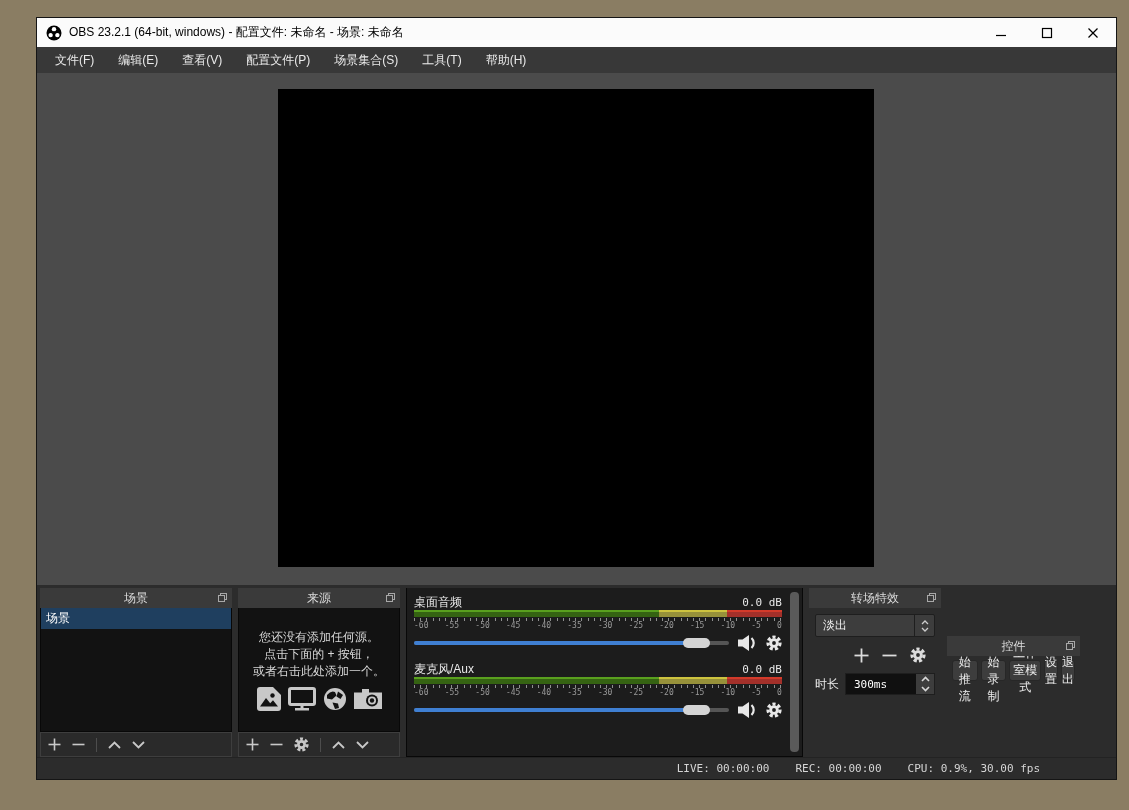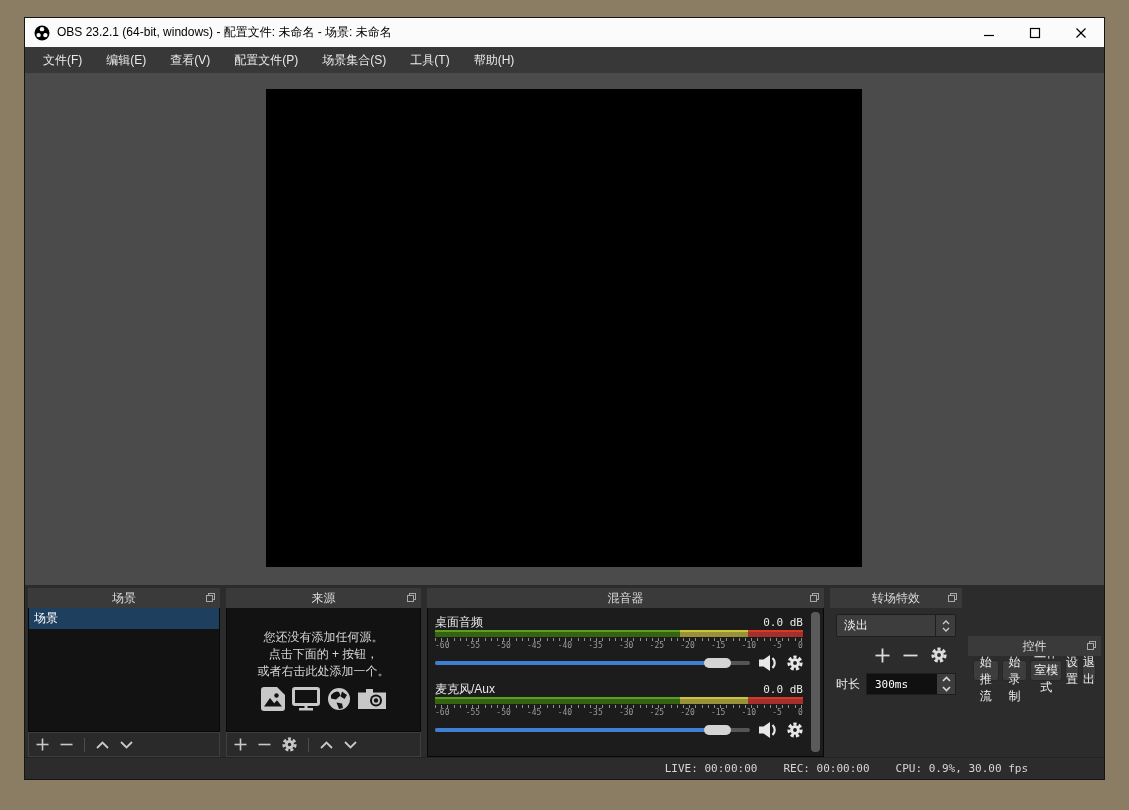--- a/index.html
+++ b/index.html
@@ -1,19 +1,19 @@
 <!DOCTYPE html>
 <html><head>
 <meta charset="utf-8">
 <style>
   * { margin:0; padding:0; box-sizing:border-box; }
   html,body { width:1129px; height:810px; }
   body { background:#8a7d63; font-family:"Liberation Sans",sans-serif; position:relative; overflow:hidden; }
 
-  .window { position:absolute; left:24px; top:17px; width:1081px; height:763px;
+  .window { position:absolute; left:36px; top:17px; width:1081px; height:763px;
             background:#2c2c2c; border:1px solid #151515; display:flex; flex-direction:column; }
 
   
   .titlebar { height:29px; background:#fbfbfb; display:flex; align-items:center; padding-left:9px; flex:0 0 auto; }
   .obslogo { display:flex; margin-right:7px; }
   .title { font-size:12px; color:#000; }
   .wctrl { margin-left:auto; display:flex; height:100%; }
   .wbtn { width:46px; height:100%; display:flex; align-items:center; justify-content:center;
           background:none; border:none; cursor:default; }
 
@@ -21,21 +21,21 @@
   .menubar { height:26px; background:#383838; display:flex; align-items:stretch; padding-left:6px; flex:0 0 auto; }
   .menu-item { padding:0 12px; font-size:12px; color:#eaeaea; display:flex; align-items:center; }
 
   
   .workspace { flex:1 1 auto; background:#4b4b4b; position:relative; }
   .canvas { position:absolute; left:241px; top:16px; width:596px; height:478px; background:#000; }
 
   
   .docks { flex:0 0 172px; display:flex; gap:6px; padding:3px 3px 0 3px; background:#2c2c2c; }
   .panel { display:flex; flex-direction:column; }
-  .p-scenes { width:192px; } .p-sources { width:195px; } .p-mixer { width:397px; }
+  .p-scenes { width:192px; } .p-sources { width:162px; } .p-mixer { width:397px; }
   .p-trans { width:132px; } .p-controls { width:133px;margin-top:48px; }
   .phead { height:20px; background:#3a3a3a; display:flex; align-items:center; justify-content:center;
            position:relative; flex:0 0 auto; }
   .ptitle { font-size:12px; color:#dcdcdc; }
   .float { position:absolute; right:5px; top:5px; display:flex; }
 
   .plist { flex:1 1 auto; background:#121212; border:1px solid #080808; border-top:none; overflow:hidden; }
   .scene-item { height:21px; line-height:21px; padding-left:5px; font-size:12px; color:#fff; }
   .scene-item.sel { background:#1f3f5f; }
 
@@ -251,29 +251,20 @@
         </button>
         <button class="tbtn">
           <svg width="13" height="8">
               <polyline points="1,1 6.5,6.5 12,1" fill="none" stroke="#c8c8c8" stroke-width="1.8"></polyline>
             </svg>
         </button>
       </div>
     </section>
 
     <section class="panel p-mixer">
-      <div class="phead">
-        <span class="ptitle">混音器</span>
-        <span class="float">
-          <svg width="9" height="9">
-              <rect x="2.5" y="0.5" width="6" height="6" fill="none" stroke="#a8a8a8"></rect>
-              <rect x="0.5" y="2.5" width="6" height="6" fill="#3a3a3a" stroke="#a8a8a8"></rect>
-            </svg>
-        </span>
-      </div>
       <div class="mixer-body">
         <div class="mx-scroll"></div>
 
         <div class="channel">
           <div class="ch-head">
             <span class="ch-name">桌面音频</span>
             <span class="ch-db">0.0 dB</span>
           </div>
           <div>
             <div class="m-top"></div>

